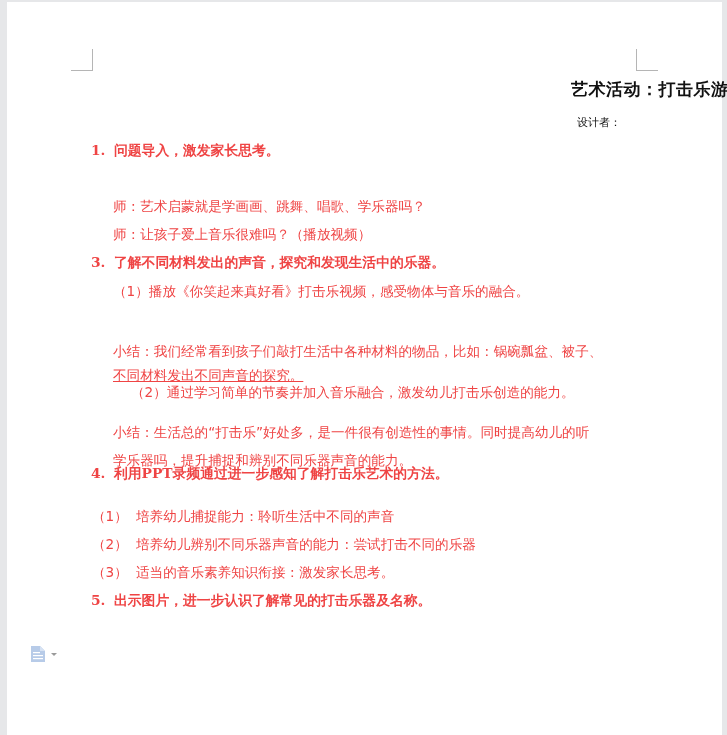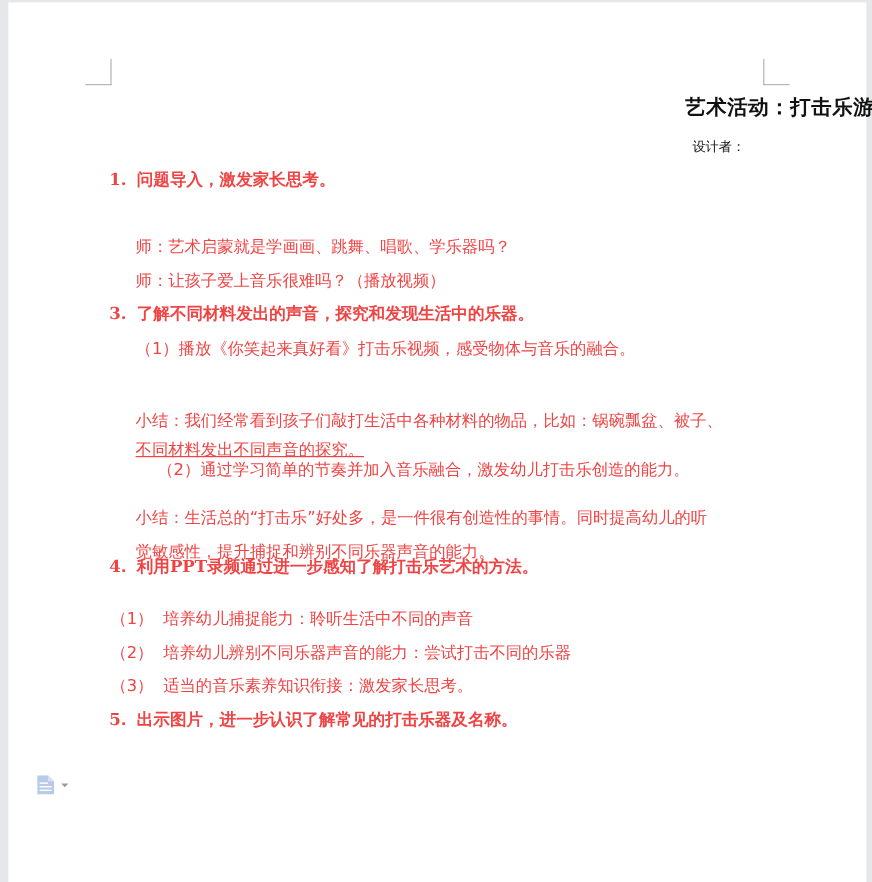--- a/index.html
+++ b/index.html
@@ -57,21 +57,21 @@
   <div class="line" style="left:106px; top:222px;">师：让孩子爱上音乐很难吗？（播放视频）</div>
 
   <div class="line heading" style="left:84px; top:250px;">
     <span class="num">3.</span><span>了解不同材料发出的声音，探究和发现生活中的乐器。</span>
   </div>
   <div class="line" style="left:106px; top:279px;">（1）播放《你笑起来真好看》打击乐视频，感受物体与音乐的融合。</div>
   <div class="line" style="left:106px; top:307px;margin-top:32px;">小结：我们经常看到孩子们敲打生活中各种材料的物品，比如：锅碗瓢盆、被子、</div>
   <div class="line" style="left:106px; top:363px;text-decoration:underline;">不同材料发出不同声音的探究。</div>
   <div class="line" style="left:106px; top:380px;margin-left:18px;">（2）通过学习简单的节奏并加入音乐融合，激发幼儿打击乐创造的能力。</div>
   <div class="line" style="left:106px; top:420px;">小结：生活总的“打击乐”好处多，是一件很有创造性的事情。同时提高幼儿的听</div>
-  <div class="line" style="left:106px; top:448px;">觉敏感性，提升捕捉和辨别不同乐器声音的能力。</div>
+  <div class="line" style="left:106px; top:448px;">学乐器吗，提升捕捉和辨别不同乐器声音的能力。</div>
 
   <div class="line heading" style="left:84px; top:461px;">
     <span class="num">4.</span><span>利用PPT录频通过进一步感知了解打击乐艺术的方法。</span>
   </div>
   <div class="line" style="left:85px; top:504px;">
     <span class="paren">（1）</span><span>培养幼儿捕捉能力：聆听生活中不同的声音</span>
   </div>
   <div class="line" style="left:85px; top:532px;">
     <span class="paren">（2）</span><span>培养幼儿辨别不同乐器声音的能力：尝试打击不同的乐器</span>
   </div>

